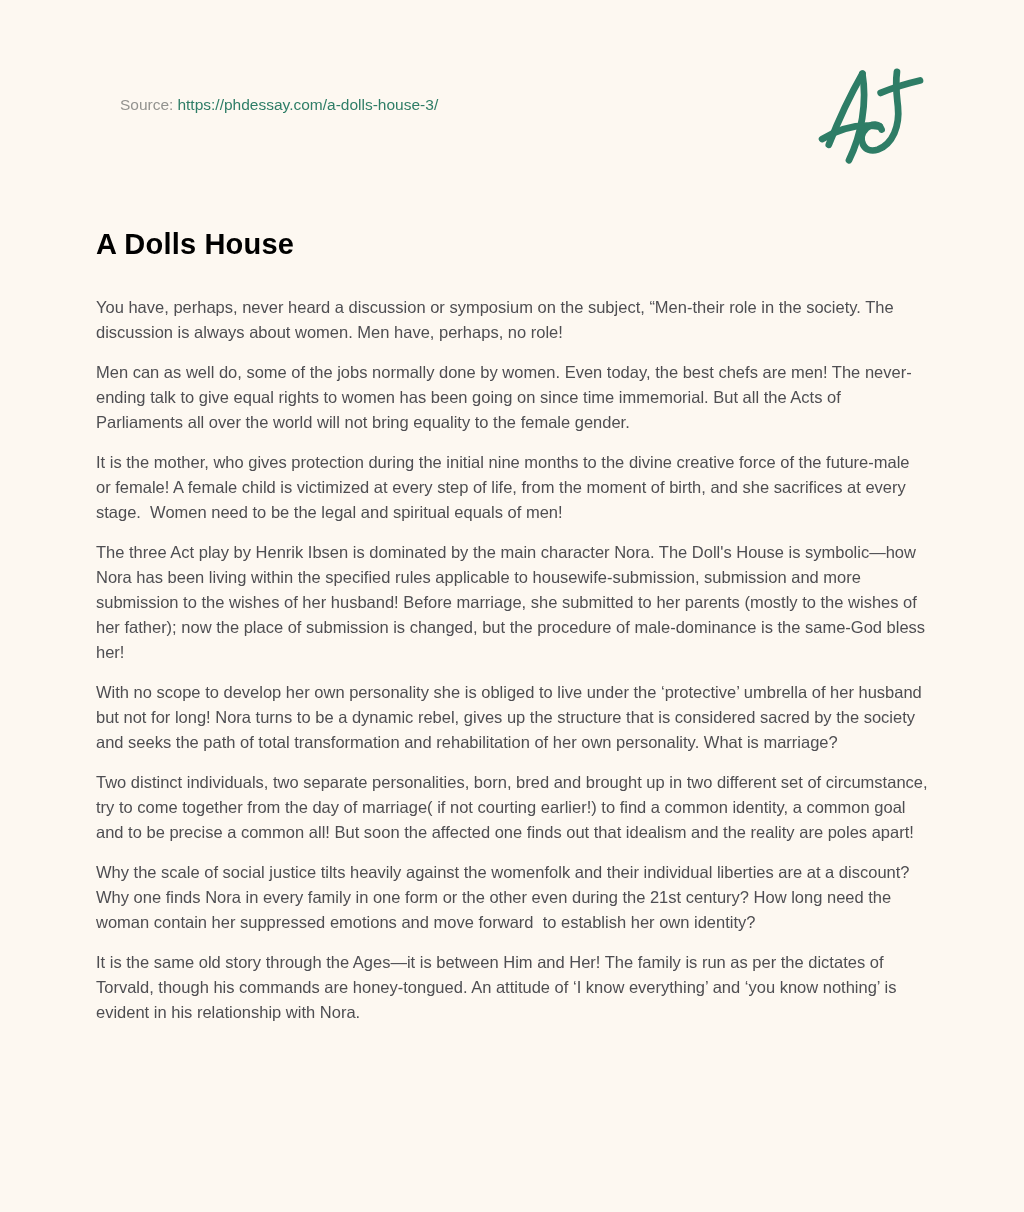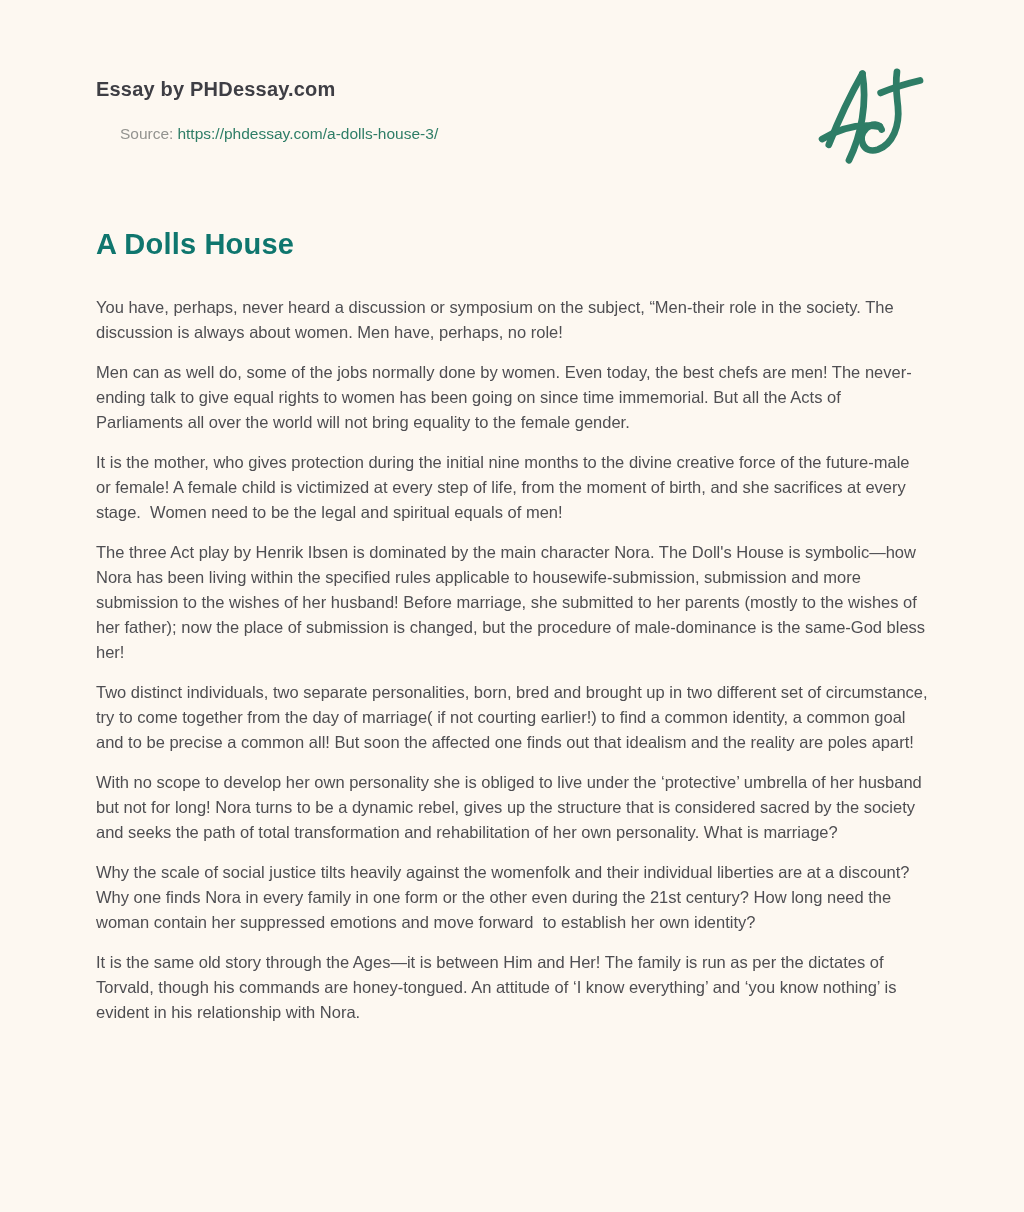--- a/index.html
+++ b/index.html
@@ -56,41 +56,40 @@
   .logo path {
     fill: none;
     stroke: #2e7d66;
     stroke-width: 7;
     stroke-linecap: round;
   }
   .title {
     margin: 64px 0 0 0;
     font-size: 29px;
     font-weight: 700;
-    color: #0f766e;
+    color: #000000;
     letter-spacing: 0.2px;
   }
   .essay-body {
     margin-top: 34px;
   }
   .essay-body p {
     margin: 0 0 15px 0;
     font-size: 16.5px;
     line-height: 25px;
     color: #4e4e52;
   }
 </style>
 </head>
 <body>
 
 <div class="page">
 
   <div class="header">
     <div>
-      <div class="byline">Essay by PHDessay.com</div>
       <div class="source-line">
         <span class="source-label">Source:</span><span class="source-link">https://phdessay.com/a-dolls-house-3/</span>
       </div>
     </div>
 
     <svg class="logo" viewBox="0 0 110 100" aria-hidden="true">
 
       <path d="M10 80 C 21 52, 33 27, 45 6"></path>
 
       <path d="M45 6 C 50 36, 44 70, 31 96"></path>
@@ -103,19 +102,19 @@
     </svg>
   </div>
 
   <h1 class="title">A Dolls House</h1>
 
   <div class="essay-body">
       <p>You have, perhaps, never heard a discussion or symposium on the subject, “Men-their role in the society. The discussion is always about women. Men have, perhaps, no role!</p>
       <p>Men can as well do, some of the jobs normally done by women. Even today, the best chefs are men! The never-ending talk to give equal rights to women has been going on since time immemorial. But all the Acts of Parliaments all over the world will not bring equality to the female gender.</p>
       <p>It is the mother, who gives protection during the initial nine months to the divine creative force of the future-male or female! A female child is victimized at every step of life, from the moment of birth, and she sacrifices at every stage.&nbsp; Women need to be the legal and spiritual equals of men!</p>
       <p>The three Act play by Henrik Ibsen is dominated by the main character Nora. The Doll's House is symbolic—how Nora has been living within the specified rules applicable to housewife-submission, submission and more submission to the wishes of her husband! Before marriage, she submitted to her parents (mostly to the wishes of her father); now the place of submission is changed, but the procedure of male-dominance is the same-God bless her!</p>
+      <p>With no scope to develop her own personality she is obliged to live under the ‘protective’ umbrella of her husband but not for long! Nora turns to be a dynamic rebel, gives up the structure that is considered sacred by the society and seeks the path of total transformation and rehabilitation of her own personality. What is marriage?</p>
       <p>Two distinct individuals, two separate personalities, born, bred and brought up in two different set of circumstance, try to come together from the day of marriage( if not courting earlier!) to find a common identity, a common goal and to be precise a common all! But soon the affected one finds out that idealism and the reality are poles apart!</p>
-      <p>With no scope to develop her own personality she is obliged to live under the ‘protective’ umbrella of her husband but not for long! Nora turns to be a dynamic rebel, gives up the structure that is considered sacred by the society and seeks the path of total transformation and rehabilitation of her own personality. What is marriage?</p>
       <p>Why the scale of social justice tilts heavily against the womenfolk and their individual liberties are at a discount? Why one finds Nora in every family in one form or the other even during the 21st century? How long need the woman contain her suppressed emotions and move forward&nbsp; to establish her own identity?</p>
       <p>It is the same old story through the Ages—it is between Him and Her! The family is run as per the dictates of Torvald, though his commands are honey-tongued. An attitude of ‘I know everything’ and ‘you know nothing’ is evident in his relationship with Nora.</p>
     </div>
 
 </div>
 
 </body></html>

